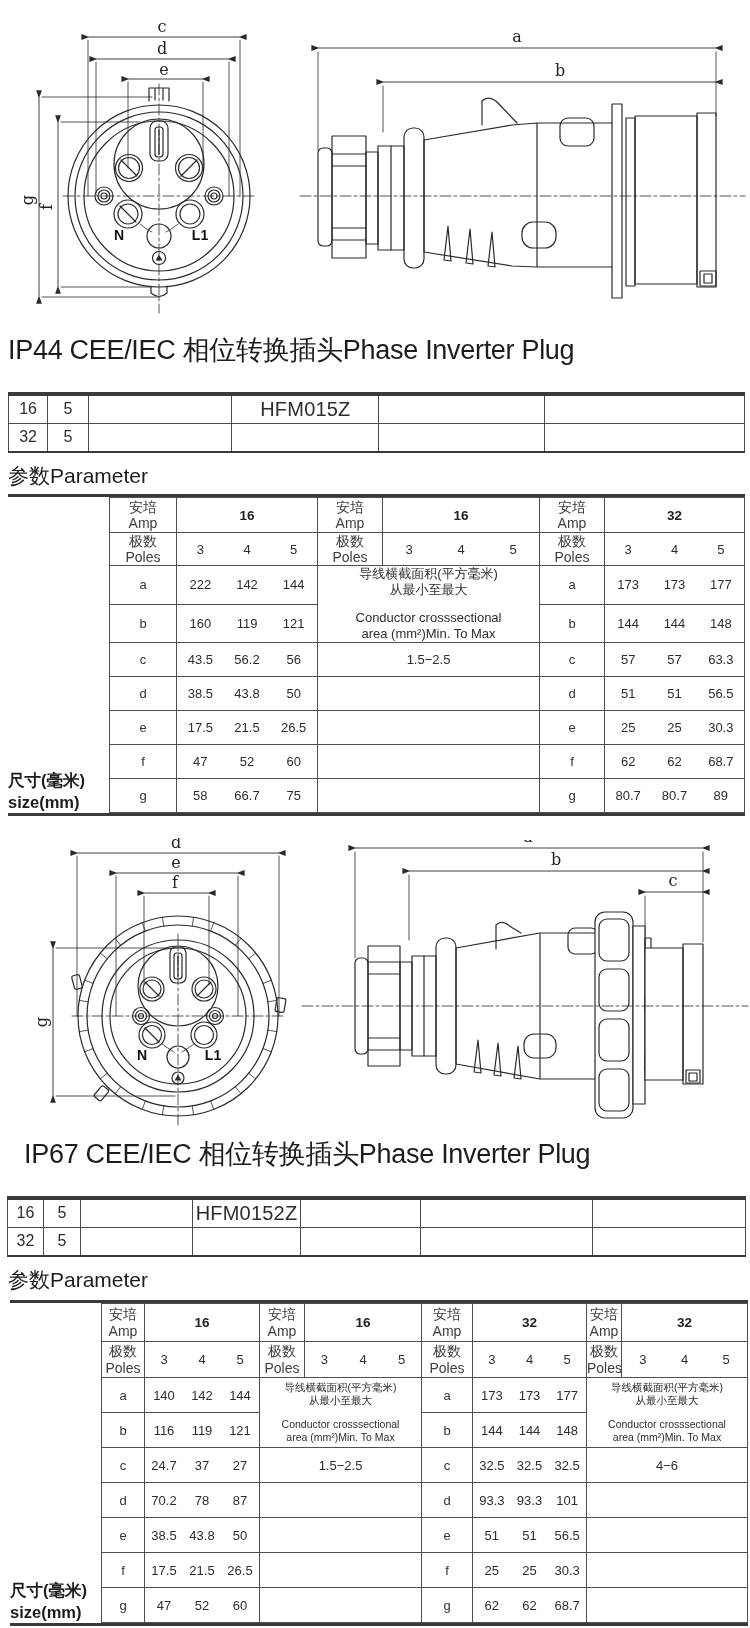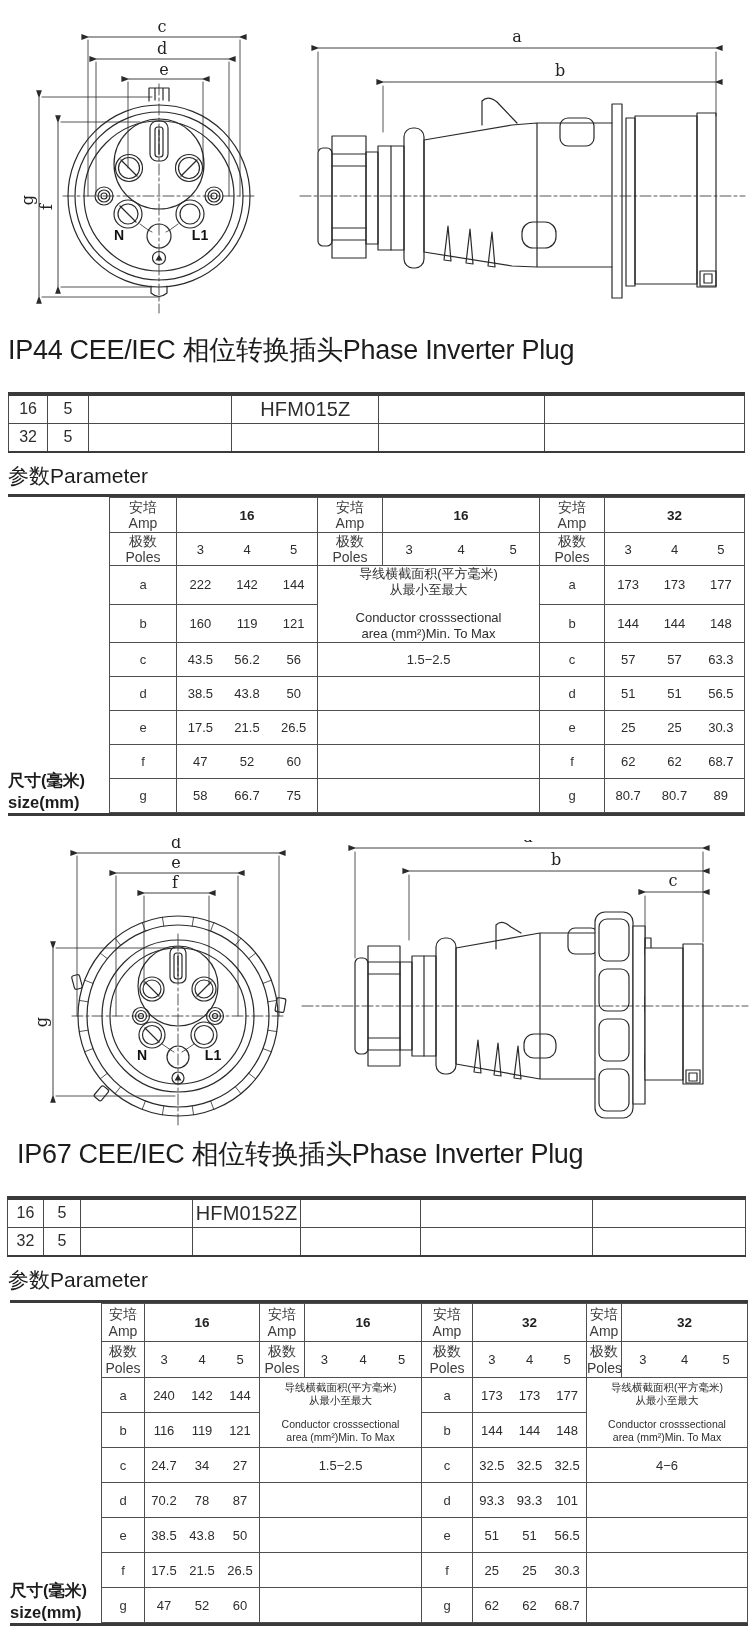--- a/index.html
+++ b/index.html
@@ -551,21 +551,21 @@
       <rect class="sf" x="645" y="948" width="38" height="132"></rect>
       <rect x="683" y="944" width="20" height="140"></rect>
       <rect x="686" y="1070" width="14" height="13"></rect>
       <rect x="689" y="1073" width="8" height="8"></rect>
     </g>
     <g class="s cl">
         <path d="M302,1006 H748"></path>
       </g>
   </svg>
 
-  <div class="abs title" style="left:17px;top:1136px">IP67 CEE/IEC 相位转换插头Phase Inverter Plug</div>
+  <div class="abs title" style="left:24px;top:1136px">IP67 CEE/IEC 相位转换插头Phase Inverter Plug</div>
 
   <table class="abs mtable" style="left:7px;top:1196px;width:738px">
     <colgroup>
         <col style="width:36px">
         <col style="width:37px">
         <col style="width:112px">
         <col style="width:108px">
         <col style="width:120px">
         <col style="width:172px">
         <col style="width:153px">
@@ -676,21 +676,21 @@
                 <span>3</span>
                 <span>4</span>
                 <span>5</span>
               </div>
             </td>
         </tr>
         <tr class="rdb">
           <td class="rl">a</td>
           <td>
               <div class="trio">
-                <span>240</span>
+                <span>140</span>
                 <span>142</span>
                 <span>144</span>
               </div>
             </td>
           <td class="cond" colspan="2" rowspan="2">
             <div>
                 <div>导线横截面积(平方毫米)</div>
                 <div>从最小至最大</div>
               </div>
             <div class="en">
@@ -733,21 +733,21 @@
                 <span>144</span>
                 <span>148</span>
               </div>
             </td>
         </tr>
         <tr class="rdb">
           <td class="rl">c</td>
           <td>
               <div class="trio">
                 <span>24.7</span>
-                <span>34</span>
+                <span>37</span>
                 <span>27</span>
               </div>
             </td>
           <td colspan="2">1.5−2.5</td>
           <td class="rl">c</td>
           <td>
               <div class="trio">
                 <span>32.5</span>
                 <span>32.5</span>
                 <span>32.5</span>

